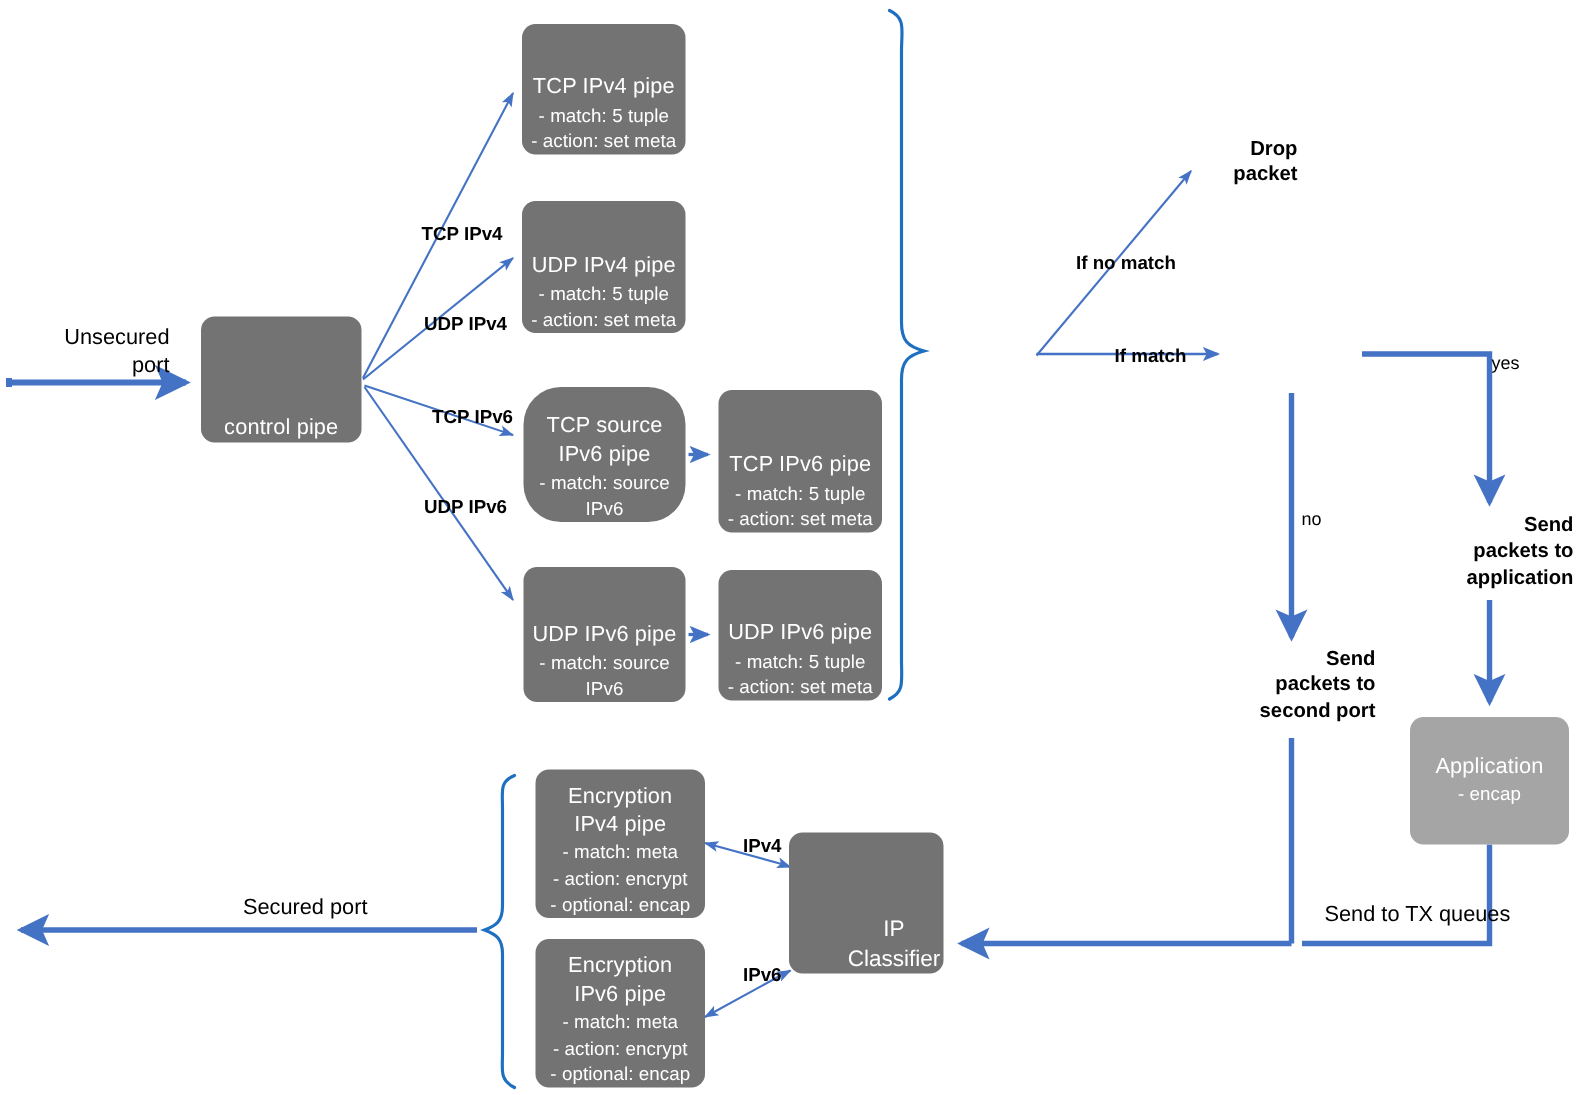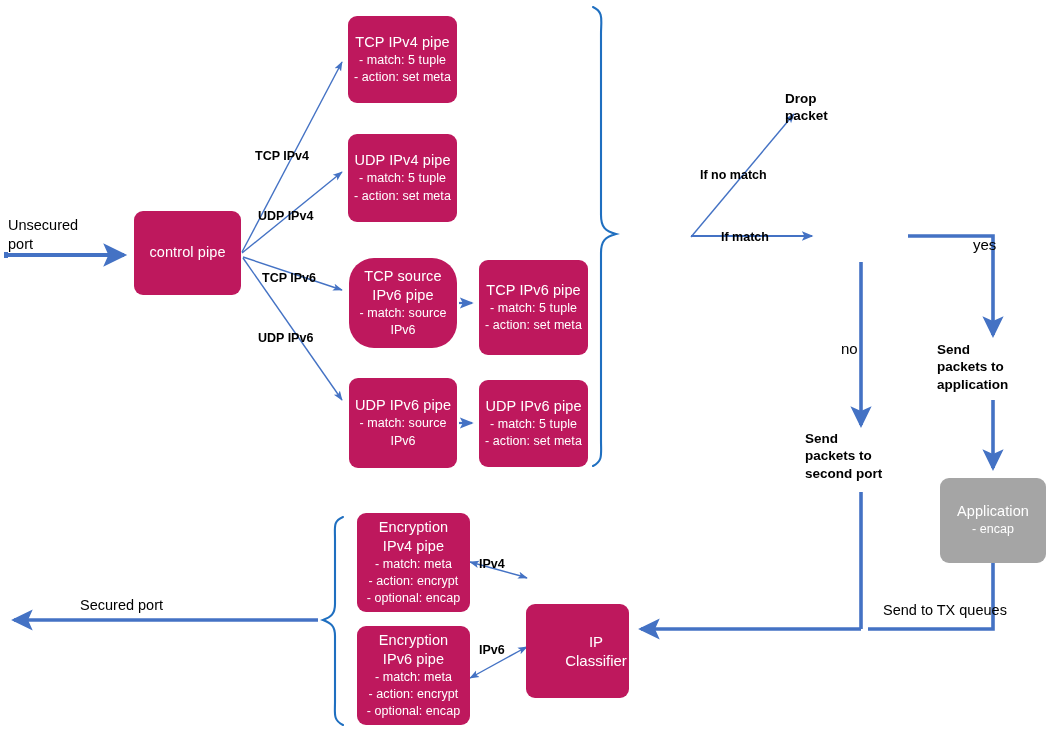--- a/index.html
+++ b/index.html
@@ -27,46 +27,46 @@
     position: absolute;
     box-sizing: border-box;
     display: flex;
     flex-direction: column;
     align-items: center;
     justify-content: center;
     text-align: center;
     color: #ffffff;
     border-radius: 9px;
   }
-  .node.blue { background: #be185d; }
+  .node.blue { background: #737373; justify-content: flex-end; }
   .node.gray { background: #A5A5A5; }
   .node .title {
     font-size: 14.5px;
     line-height: 1.32;
     letter-spacing: 0.1px;
   }
   .node .sub {
     font-size: 12.5px;
     line-height: 1.38;
     letter-spacing: 0.05px;
   }
   .node .title-lg {
     font-size: 15px;
     line-height: 1.3;
   }
   .lbl {
     position: absolute;
     color: #000000;
-    text-align: left;
+    text-align: right;
     line-height: 1.28;
     white-space: pre-line;
   }
   .lbl.bold { font-weight: bold; font-size: 12.5px; }
   .lbl.plain { font-size: 14.5px; }
-  .lbl.small { font-size: 15px; }
+  .lbl.small { font-size: 12px; }
   .lbl.bold-lg { font-weight: bold; font-size: 13.5px; }
 </style>
 </head>
 <body>
 
 <div id="canvas">
 
   <svg class="layer" viewBox="0 0 1051 730">
     <defs>
       <marker id="ah" markerWidth="7" markerHeight="7" refX="5.6" refY="3" orient="auto">
@@ -203,21 +203,21 @@
     <div class="sub">- match: 5 tuple</div>
     <div class="sub">- action: set meta</div>
   </div>
 
 
   <div class="node gray" style="left:940px; top:478px; width:106px; height:85px;">
     <div class="title">Application</div>
     <div class="sub">- encap</div>
   </div>
 
-  <div class="node blue" style="left:526px; top:604px; width:103px; height:94px;padding-left:37px;">
+  <div class="node blue" style="left:526px; top:555px; width:103px; height:94px;padding-left:37px;">
     <div class="title-lg">IP Classifier</div>
   </div>
 
   <div class="node blue" style="left:357px; top:513px; width:113px; height:99px;">
     <div class="title" style="white-space:pre-line;">Encryption
 IPv4 pipe</div>
     <div class="sub">- match: meta</div>
     <div class="sub">- action: encrypt</div>
     <div class="sub">- optional: encap</div>
   </div>

